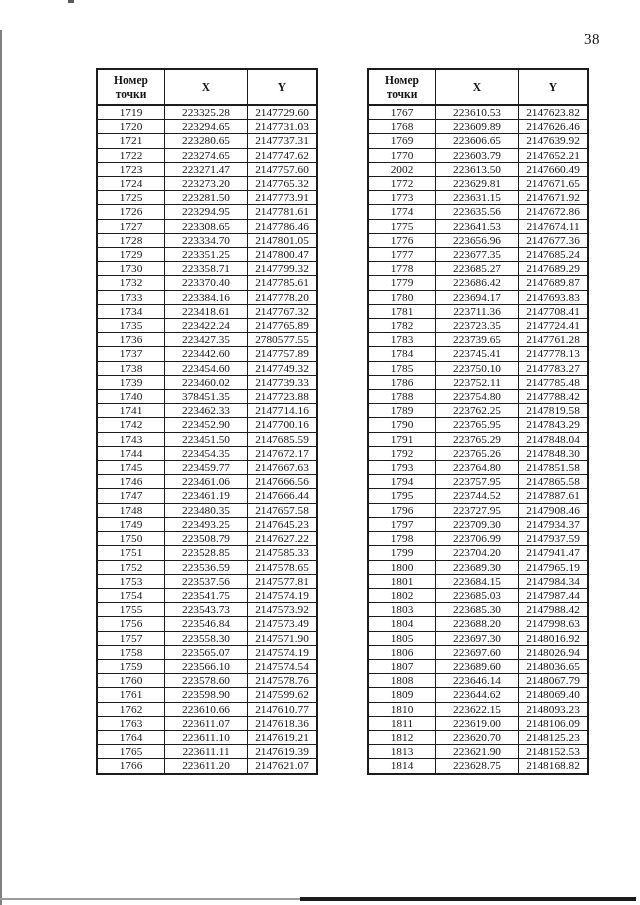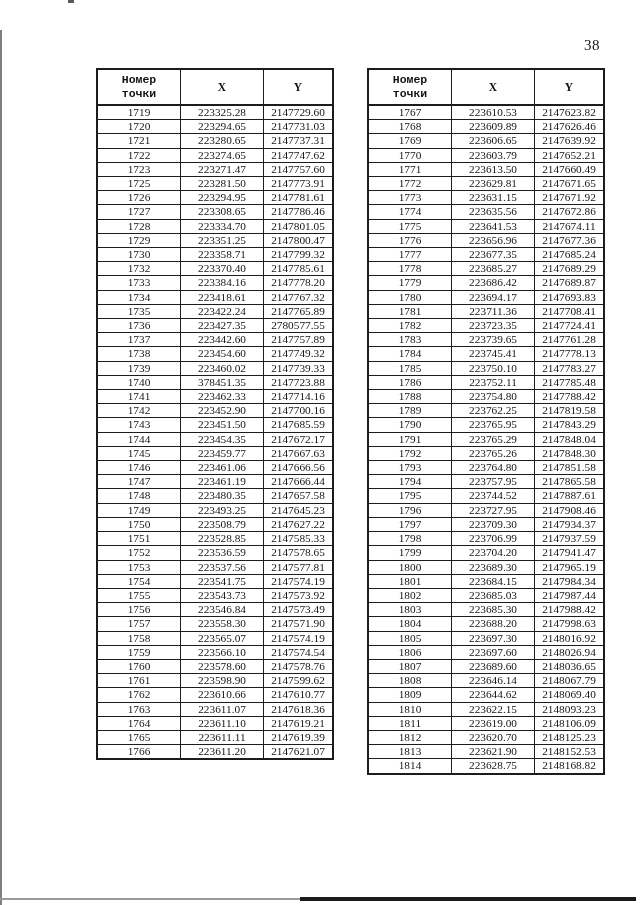--- a/index.html
+++ b/index.html
@@ -6,21 +6,21 @@
   body {
     width: 640px; height: 905px;
     background: #ffffff;
     font-family: "Liberation Serif", serif;
     position: relative;
     overflow: hidden;
     color: #111;
   }
   .page-number {
     position: absolute;
-    top: 37px; left: 584px;
+    top: 31px; left: 584px;
     font-size: 15px;
     letter-spacing: 0.5px;
     color: #141414;
     font-family: Liberation Serif, serif;
   }
   .coords-table {
     position: absolute;
     top: 68px;
     border-collapse: collapse;
     border: 2px solid #1c1c1c;
@@ -44,21 +44,21 @@
     border-bottom: 2px solid #1c1c1c;
   }
   .coords-table td {
     font-size: 11.3px;
     height: 13.2px;
     line-height: 13.2px;
   }
   .coords-table th:nth-child(1), .coords-table td:nth-child(1) { width: 66px; }
   .coords-table th:nth-child(2), .coords-table td:nth-child(2) { width: 82px; }
   .coords-table th:nth-child(3), .coords-table td:nth-child(3) { width: 68px; }
-  .coords-table th:nth-child(1) { padding: 0 8px; white-space: normal; font-family: Liberation Mono, monospace; }
+  .coords-table th:nth-child(1) { padding: 0 0; white-space: normal; }
 
   
   .edge-left {
     position: absolute; left: 0; top: 30px;
     width: 2px; height: 875px;
     background: #808080;
   }
   .edge-bottom-left {
     position: absolute; left: 0; top: 898px;
     width: 310px; height: 2px;
@@ -113,20 +113,25 @@
         <td>1722</td>
         <td>223274.65</td>
         <td>2147747.62</td>
       </tr>
       <tr>
         <td>1723</td>
         <td>223271.47</td>
         <td>2147757.60</td>
       </tr>
       <tr>
+        <td>1724</td>
+        <td>223273.20</td>
+        <td>2147765.32</td>
+      </tr>
+      <tr>
         <td>1725</td>
         <td>223281.50</td>
         <td>2147773.91</td>
       </tr>
       <tr>
         <td>1726</td>
         <td>223294.95</td>
         <td>2147781.61</td>
       </tr>
       <tr>
@@ -349,21 +354,21 @@
         <td>1769</td>
         <td>223606.65</td>
         <td>2147639.92</td>
       </tr>
       <tr>
         <td>1770</td>
         <td>223603.79</td>
         <td>2147652.21</td>
       </tr>
       <tr>
-        <td>1771</td>
+        <td>2002</td>
         <td>223613.50</td>
         <td>2147660.49</td>
       </tr>
       <tr>
         <td>1772</td>
         <td>223629.81</td>
         <td>2147671.65</td>
       </tr>
       <tr>
         <td>1773</td>

